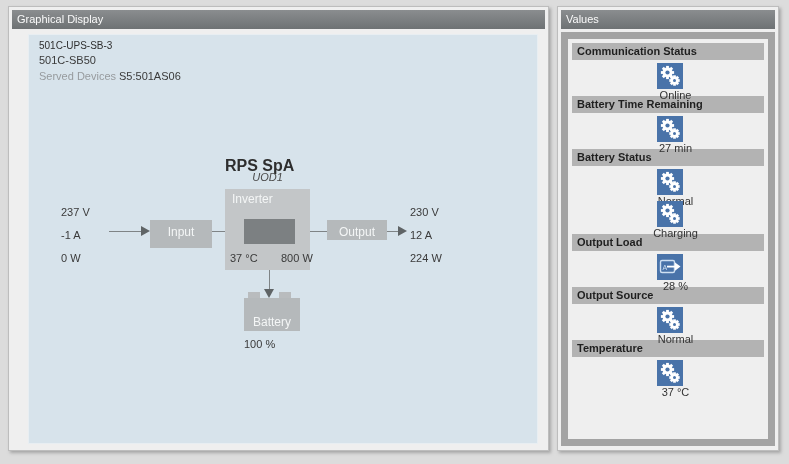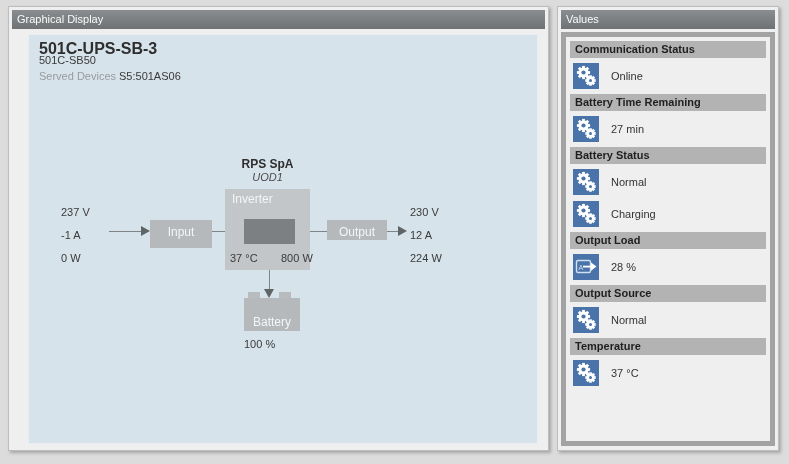--- a/index.html
+++ b/index.html
@@ -24,21 +24,21 @@
     position:absolute;left:3px;top:3px;right:3px;height:19px;
     background:linear-gradient(#8A8D8F,#6E7274);
     color:#FAFAFA;font-size:11px;line-height:19px;
     padding-left:5px;box-sizing:border-box;
   }
   
   #canvas{
     position:absolute;left:19px;top:27px;width:510px;height:410px;
     background:#D7E3EB;border:1px solid #E8EEF2;box-sizing:border-box;
   }
-  .dev-name{position:absolute;left:10px;top:5px;font-size:16px;font-weight:bold;color:#2E2E2E;}
+  .dev-name{position:absolute;left:10px;top:5px;font-size:10px;font-weight:normal;color:#2E2E2E;}
   .dev-model{position:absolute;left:10px;top:19px;font-size:11px;color:#3A3A3A;}
   .dev-served-label{position:absolute;left:10px;top:35px;font-size:11px;color:#979B9E;}
   .dev-served-value{position:absolute;left:90px;top:35px;font-size:11px;color:#3A3A3A;}
   .metrics{position:absolute;font-size:11px;line-height:11.5px;color:#3A3A3A;white-space:pre-line;}
   #metrics-in{left:32px;top:172px;}
   #metrics-out{left:381px;top:172px;}
   .hline{position:absolute;height:1px;background:#7F8486;}
   .vline{position:absolute;width:1px;background:#7F8486;}
   .arrow-right{
     position:absolute;width:0;height:0;
@@ -55,37 +55,37 @@
     font-size:12px;text-align:center;box-sizing:border-box;
   }
   #input-box{left:121px;top:185px;width:62px;height:28px;line-height:24px;}
   #output-box{left:298px;top:185px;width:60px;height:20px;line-height:24px;text-align:center;}
   #inverter-box{position:absolute;left:196px;top:154px;width:85px;height:81px;background:#C3C6C8;}
   #inverter-label{position:absolute;left:7px;top:3px;font-size:12px;color:#F4F6F6;}
   #inverter-core{position:absolute;left:215px;top:184px;width:51px;height:25px;background:#7C8082;}
   .inv-metric{position:absolute;font-size:11px;color:#3A3A3A;}
   #inv-temp{left:201px;top:217px;}
   #inv-power{left:252px;top:217px;}
-  #unit-title{position:absolute;left:196px;top:122px;width:85px;text-align:center;font-size:12px;font-weight:bold;color:#2E2E2E;}
+  #unit-title{position:absolute;left:196px;top:122px;width:85px;text-align:left;font-size:16px;font-weight:bold;color:#2E2E2E;}
   #unit-subtitle{position:absolute;left:196px;top:136px;width:85px;text-align:center;font-size:11px;font-style:italic;color:#4A4A4A;}
   .batt-term{position:absolute;width:12px;height:7px;background:#B9BCBE;}
   #battery-box{left:215px;top:263px;width:56px;height:33px;line-height:48px;}
   #battery-charge{position:absolute;left:215px;top:303px;width:56px;font-size:11px;color:#3A3A3A;}
   
   #values-content{
     position:absolute;left:3px;top:25px;right:3px;bottom:4px;
-    border:5px solid #a3a3a3;background:#EFEFEF;
+    border:7px solid #a3a3a3;background:#EFEFEF;
     padding:1px 2px;overflow:hidden;box-sizing:border-box;
   }
   .section-bar{
     height:17px;margin:3px 2px;background:#B3B3B3;
     font-size:11px;font-weight:bold;color:#1F1F1F;line-height:17px;
     padding-left:5px;
   }
-  .value-row{display:flex;align-items:center;height:30px;margin:1px 2px 2px 5px;}
+  .value-row{display:flex;align-items:center;height:30px;margin:1px 2px 2px 5px;flex-direction:column;}
   .value-row .icon{width:26px;height:26px;display:inline-block;}
   .value-label{margin-left:12px;font-size:11px;color:#333333;}
 </style>
 </head>
 <body>
 
 <div class="panel" id="left-panel">
   <div class="titlebar">Graphical Display</div>
 
   <div id="canvas">

